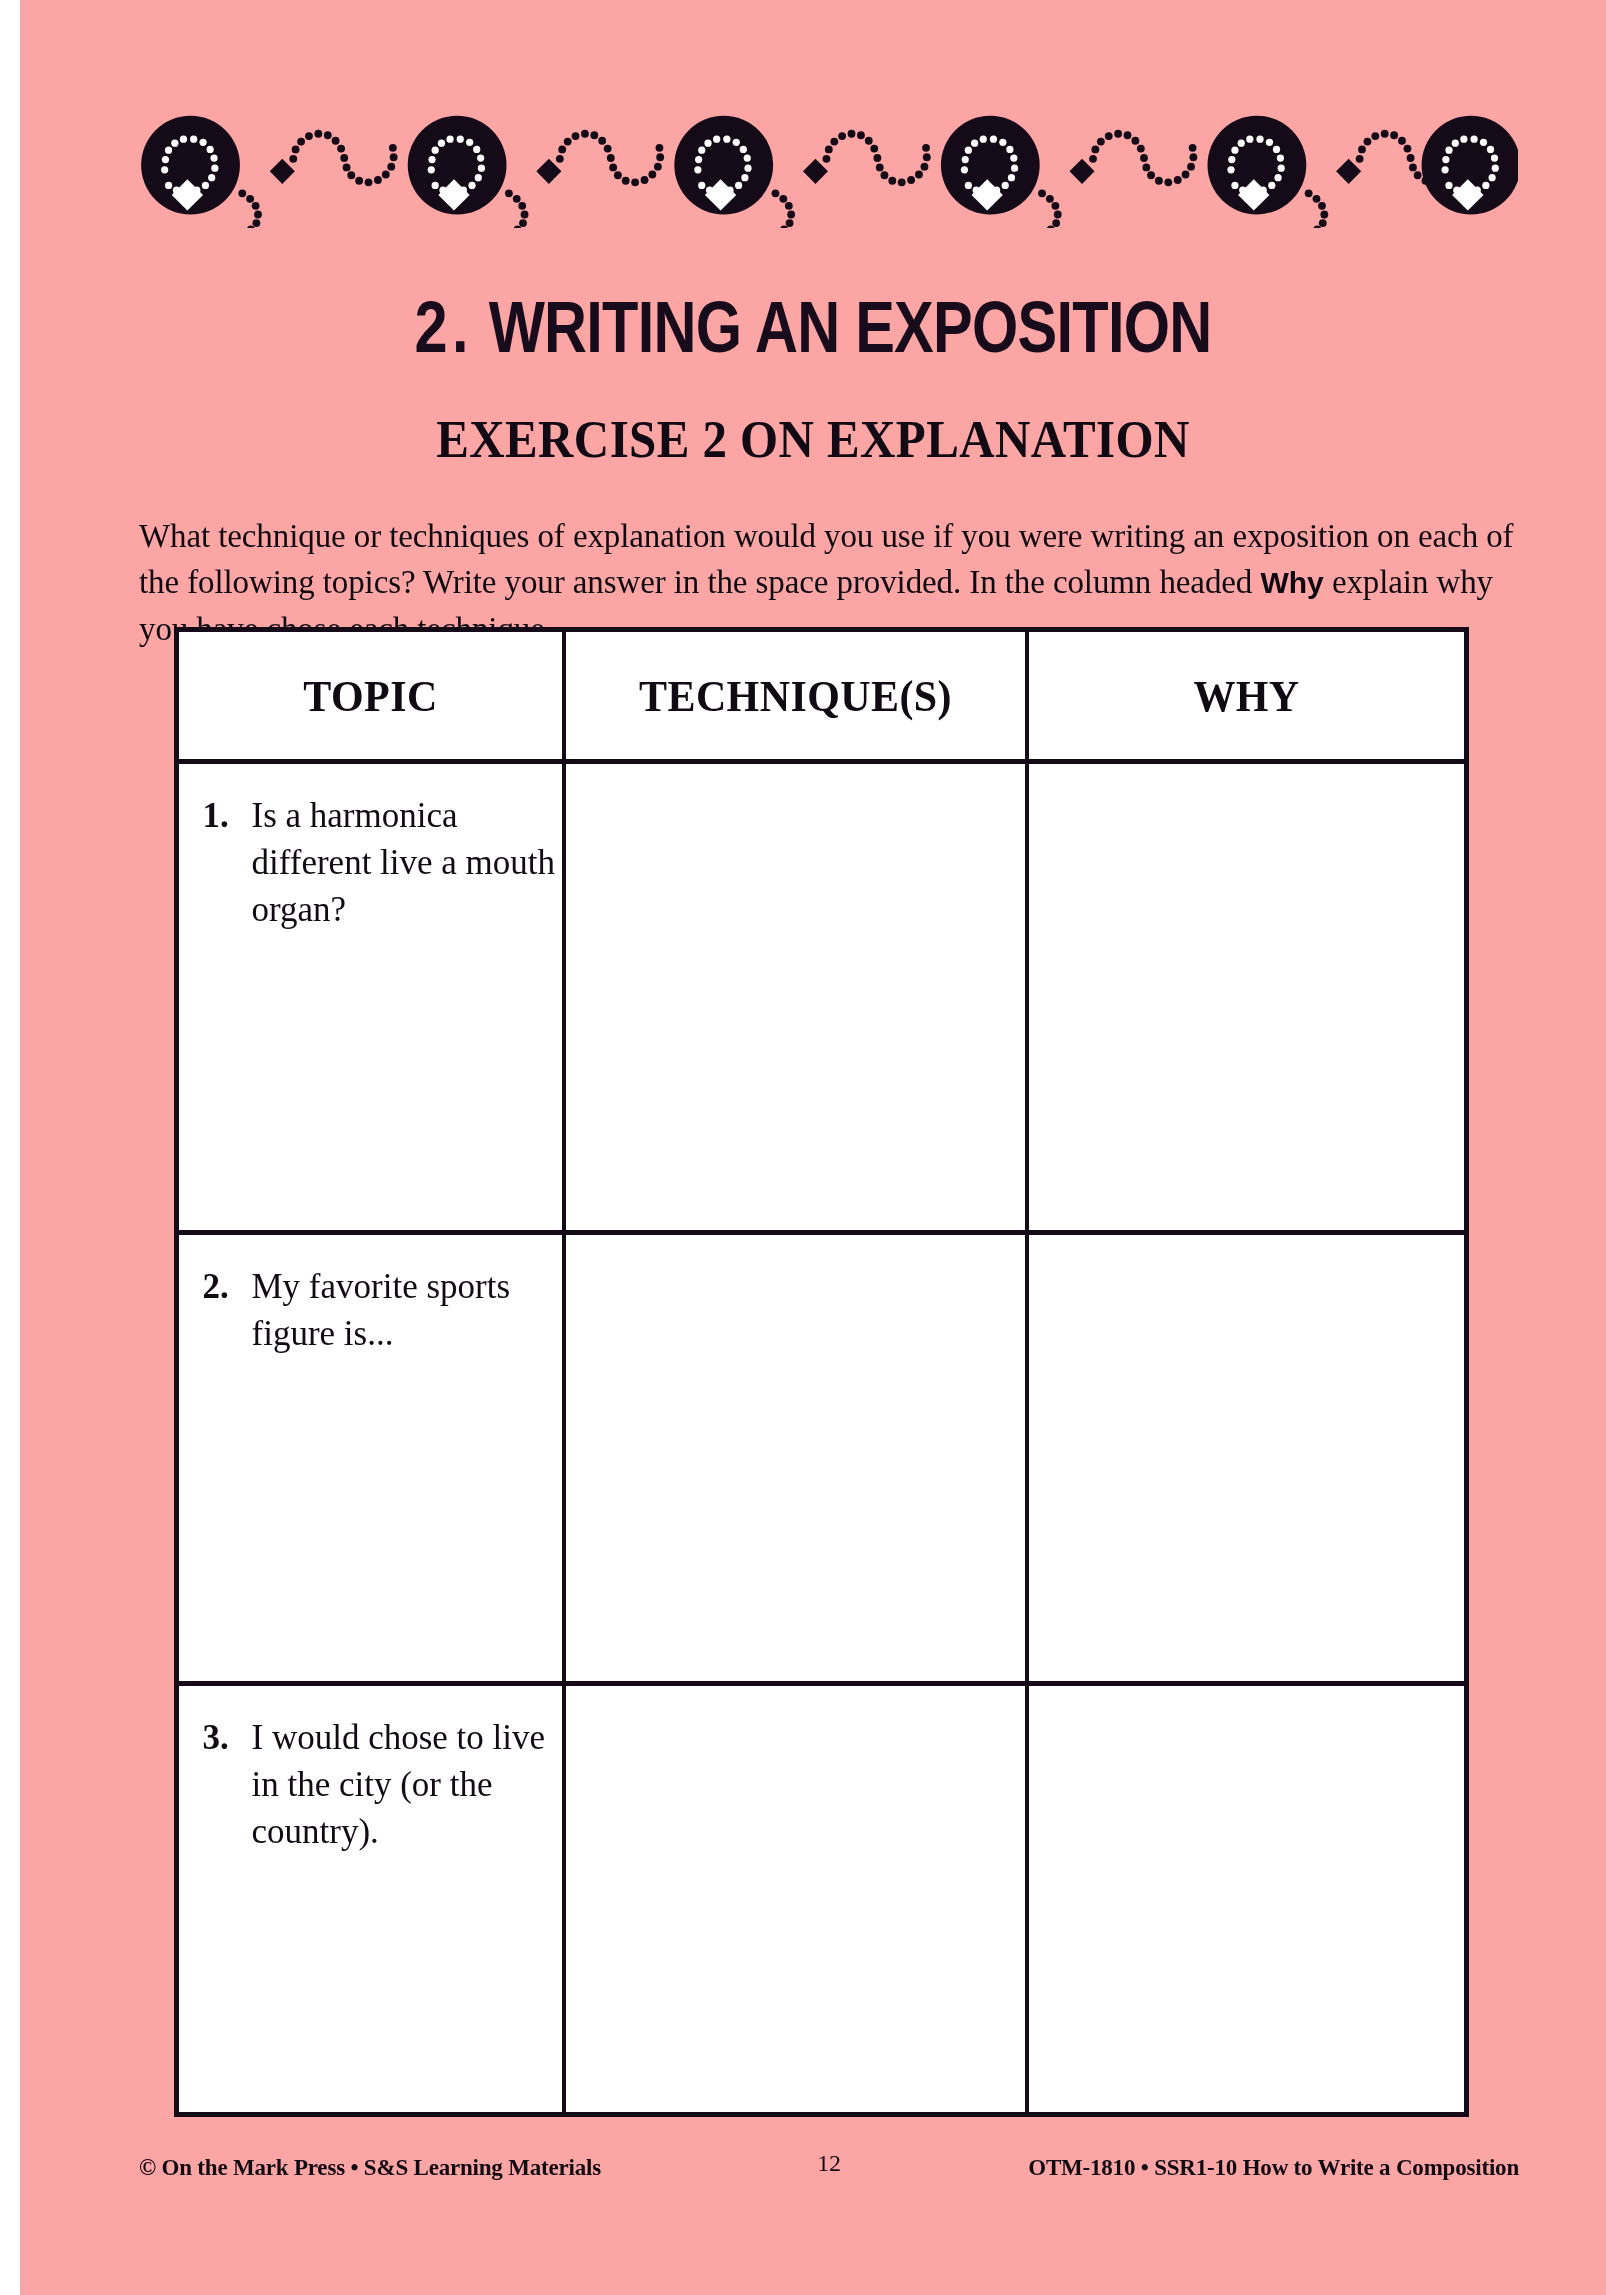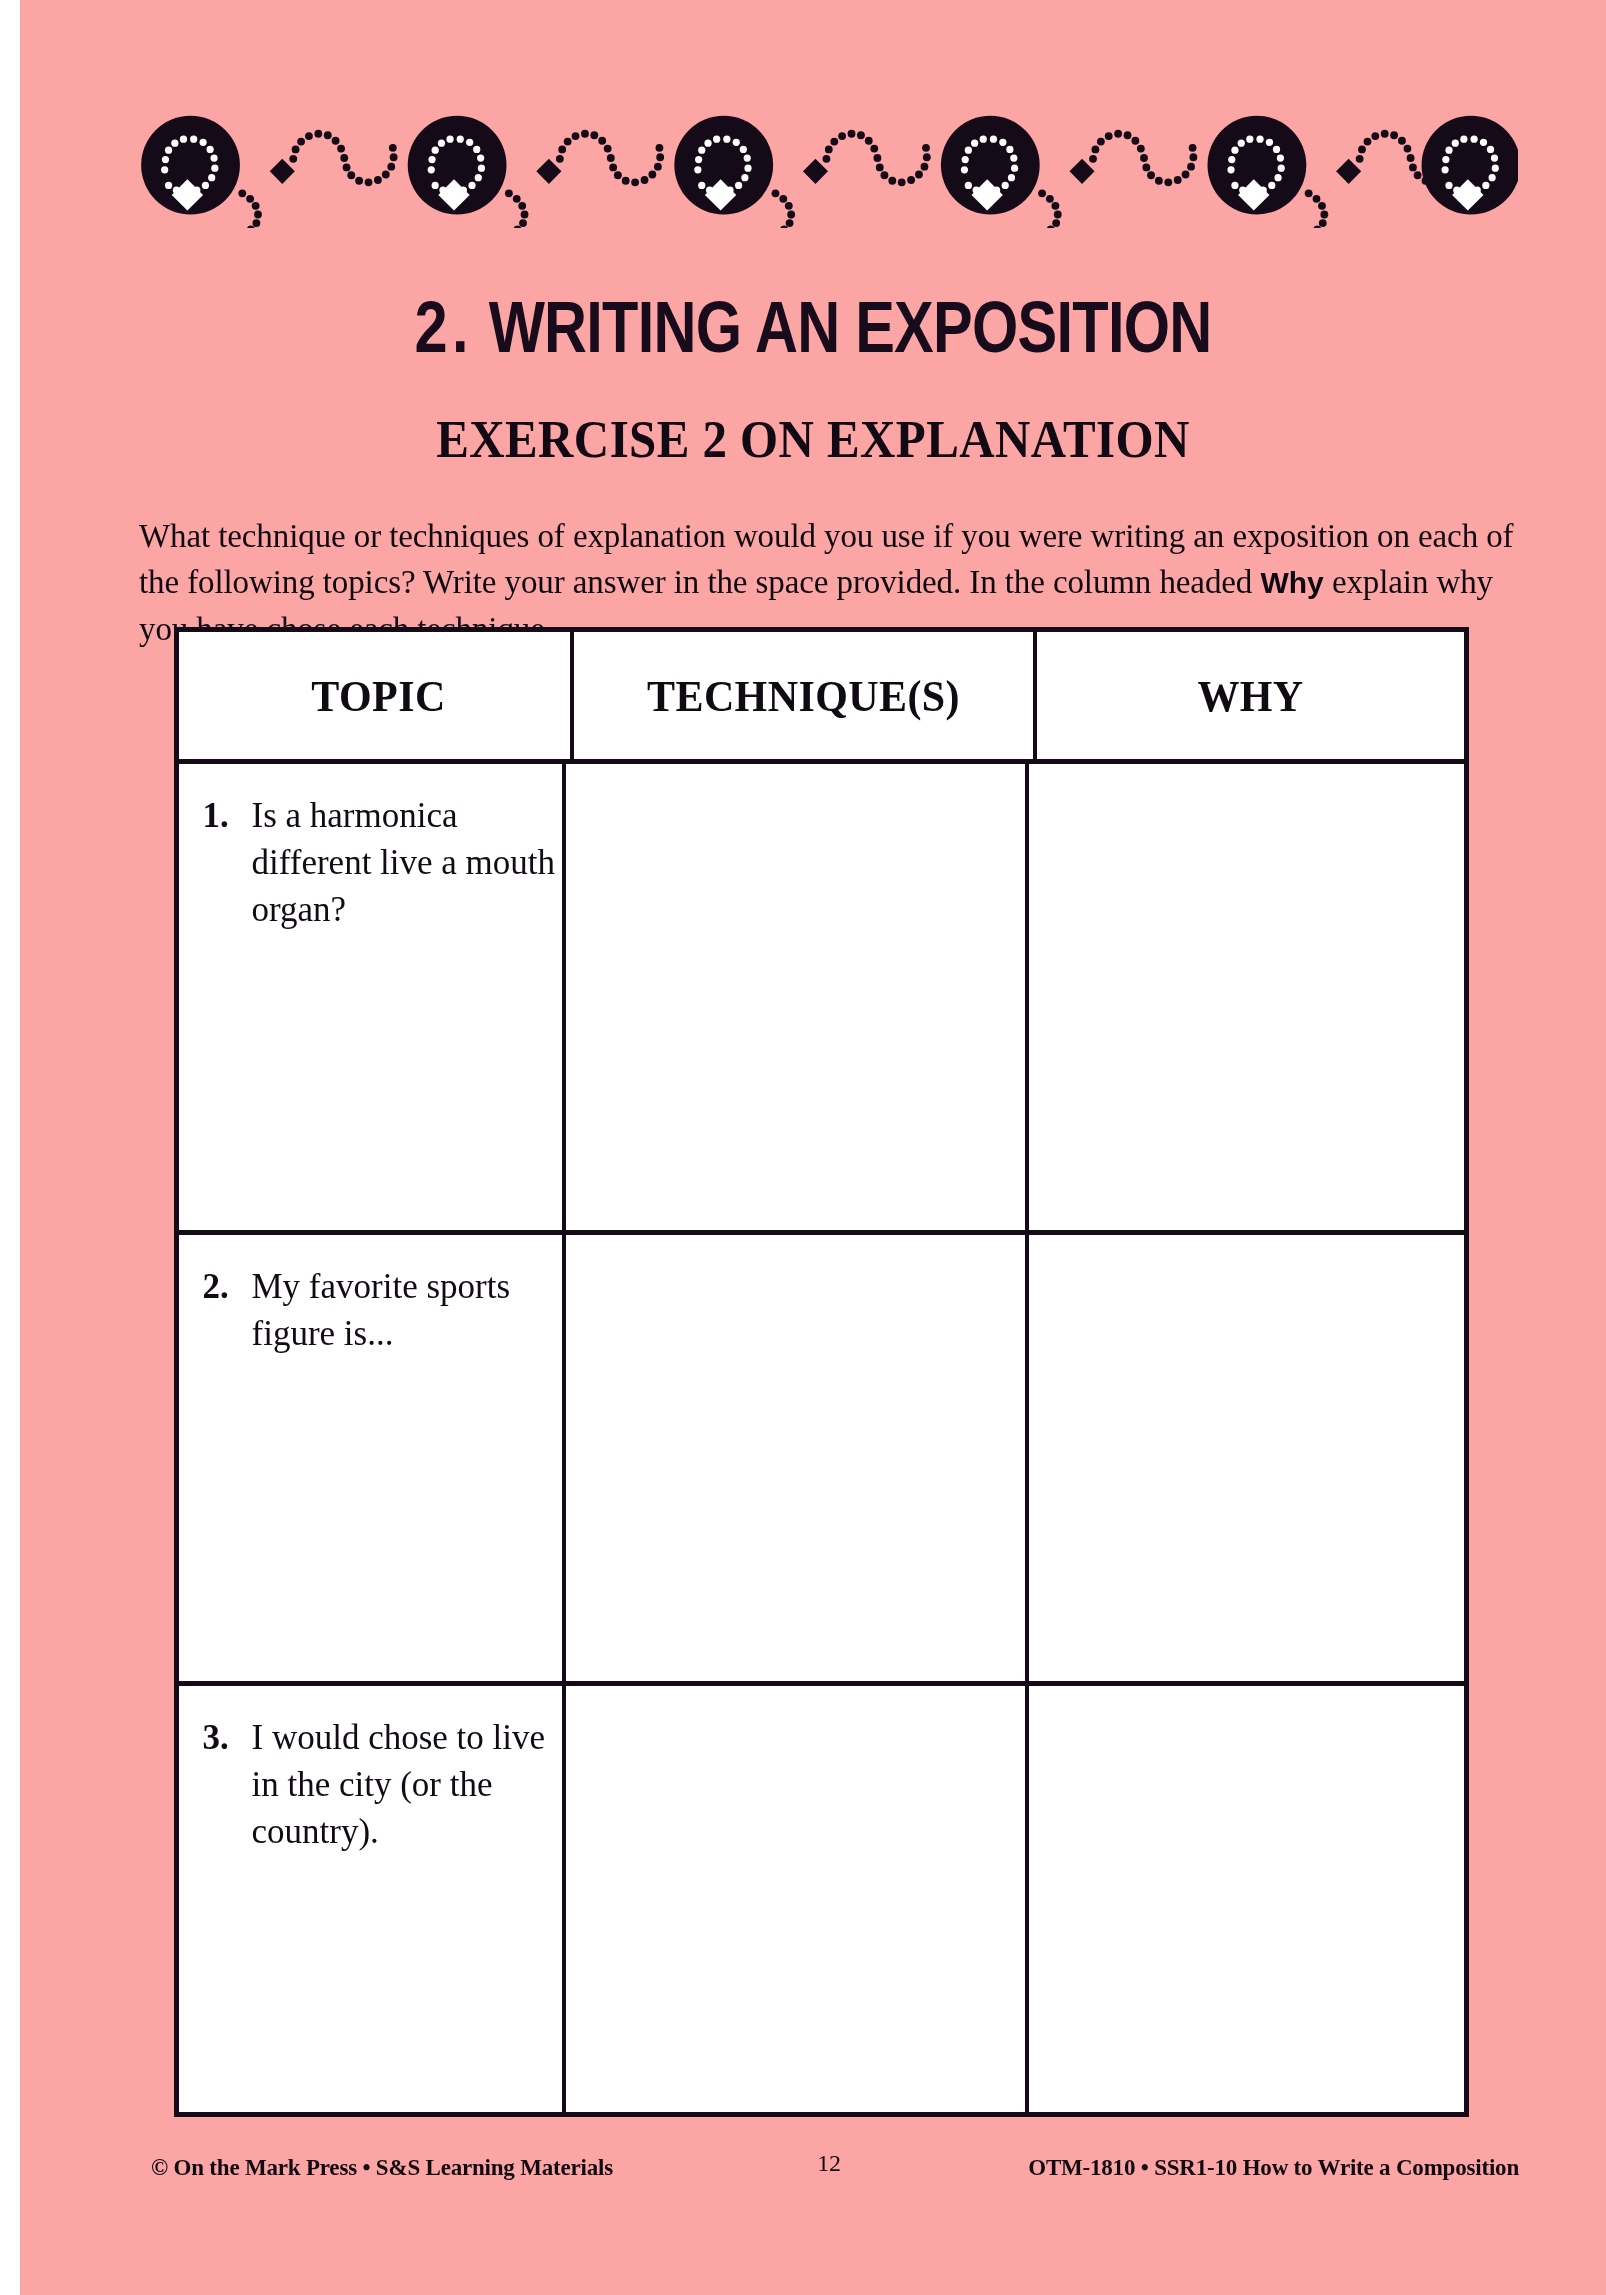--- a/index.html
+++ b/index.html
@@ -43,21 +43,21 @@
   }
 
   
   .tbl{
     position:absolute;left:154px;top:627px;
     width:1295px;height:1490px;
     border:5.5px solid #150a18;
     box-sizing:border-box;background:#ffffff;
   }
   .tbl .row{display:flex;box-sizing:border-box;width:100%;}
-  .tbl .row.hdr{height:132px;border-bottom:5.5px solid #150a18;padding-left:8px;}
+  .tbl .row.hdr{height:132px;border-bottom:5.5px solid #150a18;}
   .tbl .row.r1{height:471px;border-bottom:5.5px solid #150a18;}
   .tbl .row.r2{height:451px;border-bottom:5.5px solid #150a18;}
   .tbl .row.r3{height:426px;}
   .cell{box-sizing:border-box;position:relative;}
   .c-topic{width:387px;border-right:4.7px solid #150a18;}
   .c-tech{width:463px;border-right:4.7px solid #150a18;}
   .c-why{flex:1;}
 
   .hdr .cell{
     display:flex;align-items:center;justify-content:center;
@@ -75,21 +75,21 @@
   }
   .topic-num{font-weight:bold;min-width:49px;flex:0 0 auto;}
   .topic-txt{flex:1;}
 
   
   .footer{
     position:absolute;left:119px;top:2155px;width:1380px;height:35px;
     font-family:"Liberation Serif",serif;font-weight:bold;
     font-size:23px;color:#100a12;letter-spacing:-0.2px;
   }
-  .footer .left{position:absolute;left:12px;top:0;}
+  .footer .left{position:absolute;left:0;top:0;}
   .footer .mid{position:absolute;left:50%;top:-4.7px;transform:translateX(-50%);
     font-weight:normal;font-size:24px;}
   .footer .right{position:absolute;right:0;top:0;text-align:center;}
 </style>
 </head>
 <body>
 
 <div class="page">
 
   <div class="deco">

